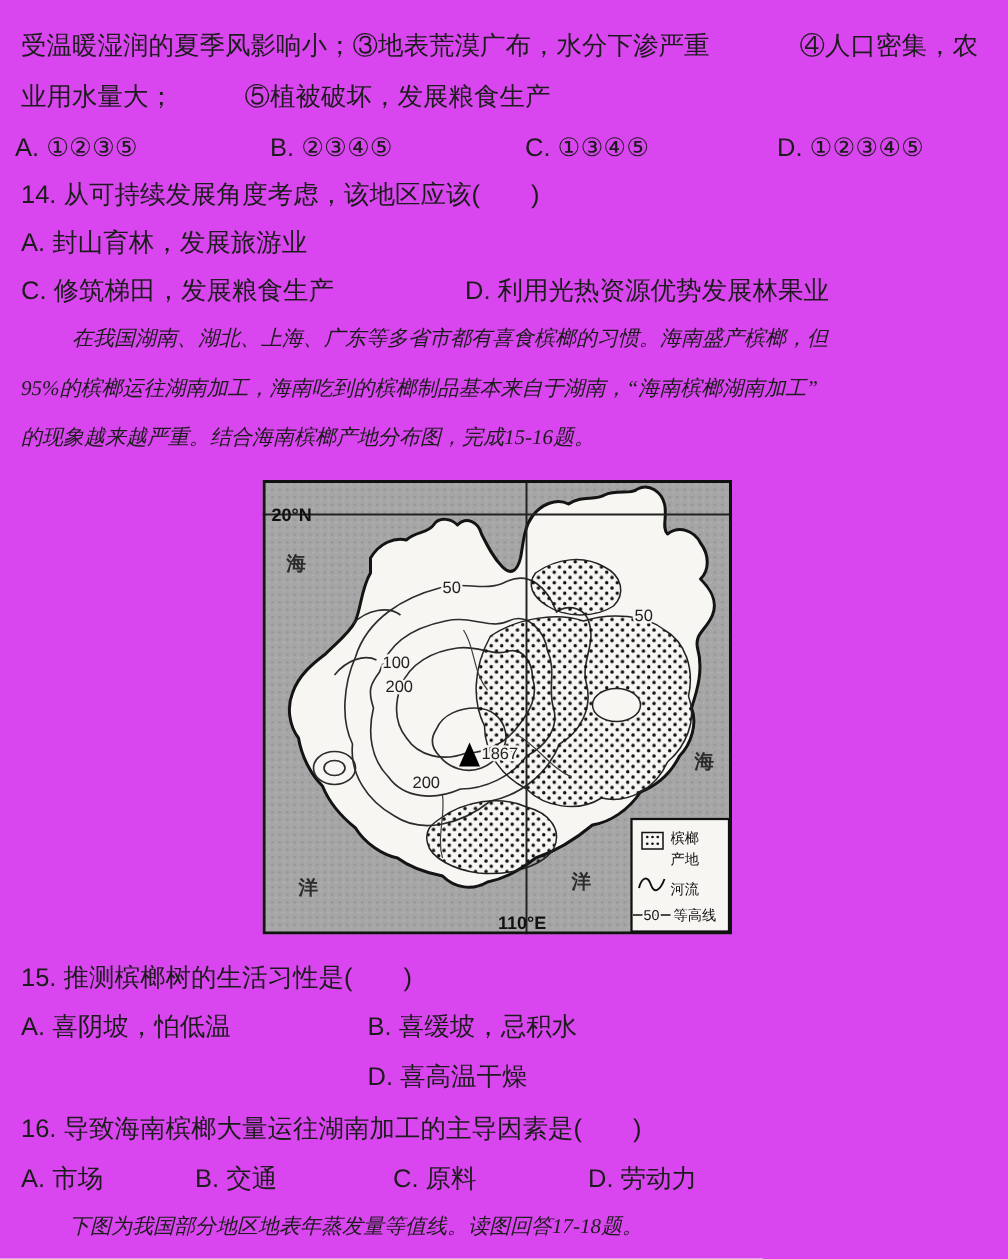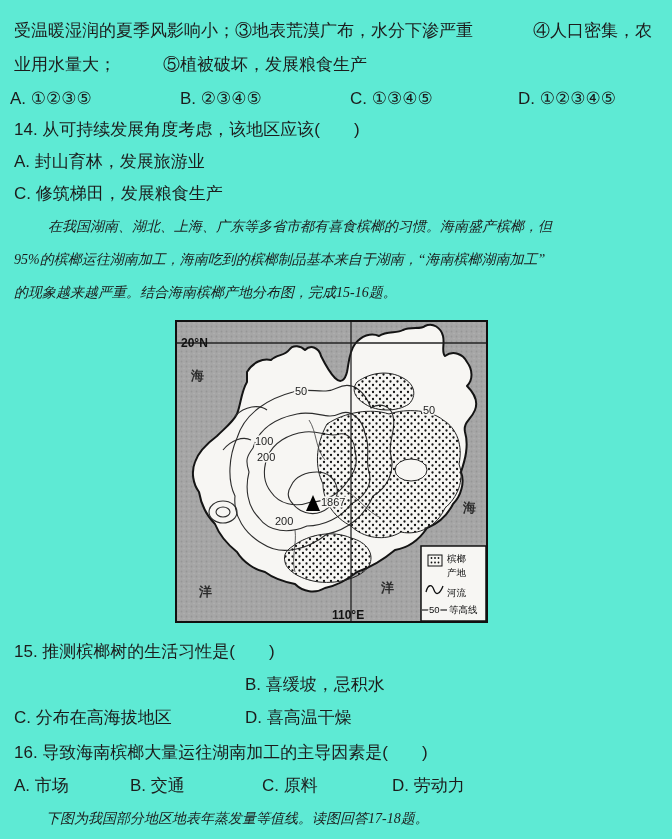--- a/index.html
+++ b/index.html
@@ -1,17 +1,17 @@
 <!DOCTYPE html>
 <html><head>
 <meta charset="utf-8">
 <style>
   html,body{margin:0;padding:0;background:#e8e8e8;}
   #page{
-    position:relative;width:672px;height:839px;background:#5eead4;
+    position:relative;width:672px;height:839px;background:#d946ef;
     font-family:"Liberation Sans",sans-serif;color:#1f1f1f;overflow:hidden;
   }
   .t{position:absolute;font-size:17px;line-height:22px;white-space:nowrap;color:#1c1c1c;}
   .kai{font-style:italic;font-family:Liberation Serif, serif;font-size:14px;}
   svg text{font-family:"Liberation Sans",sans-serif;}
   .maplbl{font-size:12px;font-weight:bold;fill:#111;}
   .sealbl{font-size:13px;font-weight:bold;fill:#2c2c2c;}
   .ctlbl{font-size:11px;fill:#222;paint-order:stroke;stroke:#f7f6f3;stroke-width:3px;}
   .leglbl{font-size:9.5px;fill:#111;}
 </style>
@@ -26,20 +26,21 @@
   <span class="t" style="left:163px;top:54px">⑤植被破坏，发展粮食生产</span>
 
   <span class="t" style="left:10px;top:88px">A. ①②③⑤</span>
   <span class="t" style="left:180px;top:88px">B. ②③④⑤</span>
   <span class="t" style="left:350px;top:88px">C. ①③④⑤</span>
   <span class="t" style="left:518px;top:88px">D. ①②③④⑤</span>
 
   <span class="t" style="left:14px;top:119px">14. 从可持续发展角度考虑，该地区应该(　　)</span>
   <span class="t" style="left:14px;top:151px">A. 封山育林，发展旅游业</span>
   <span class="t" style="left:14px;top:183px">C. 修筑梯田，发展粮食生产</span>
+  <span class="t" style="left:310px;top:183px">D. 利用光热资源优势发展林果业</span>
 
   <span class="t kai" style="left:48px;top:216px">在我国湖南、湖北、上海、广东等多省市都有喜食槟榔的习惯。海南盛产槟榔，但</span>
   <span class="t kai" style="left:14px;top:249px">95%的槟榔运往湖南加工，海南吃到的槟榔制品基本来自于湖南，“海南槟榔湖南加工”</span>
   <span class="t kai" style="left:14px;top:282px">的现象越来越严重。结合海南槟榔产地分布图，完成15-16题。</span>
 
   <svg style="position:absolute;left:175px;top:320px" width="313" height="303" viewBox="0 0 313 303">
     <defs>
       <pattern id="seaTex" width="5" height="5" patternUnits="userSpaceOnUse">
         <rect width="5" height="5" fill="#a6a6a6"></rect>
         <circle cx="1.5" cy="1.5" r="0.9" fill="#969696"></circle>
@@ -138,22 +139,22 @@
       <text class="leglbl" x="272" y="276">河流</text>
       <line x1="247" y1="290" x2="272" y2="290" stroke="#111" stroke-width="1.1"></line>
       <text class="leglbl" style="paint-order:stroke;stroke:#f7f6f3;stroke-width:2.5px" x="254" y="293">50</text>
       <text class="leglbl" x="274" y="293">等高线</text>
     </g>
 
     <rect x="1" y="1" width="311" height="301" fill="none" stroke="#111" stroke-width="2"></rect>
   </svg>
 
   <span class="t" style="left:14px;top:641px">15. 推测槟榔树的生活习性是(　　)</span>
+  <span class="t" style="left:14px;top:674px">A. 喜阴坡，怕低温</span>
   <span class="t" style="left:245px;top:674px">B. 喜缓坡，忌积水</span>
-  <span class="t" style="left:14px;top:707px">C. 分布在高海拔地区</span>
   <span class="t" style="left:245px;top:707px">D. 喜高温干燥</span>
 
   <span class="t" style="left:14px;top:742px">16. 导致海南槟榔大量运往湖南加工的主导因素是(　　)</span>
   <span class="t" style="left:14px;top:775px">A. 市场</span>
   <span class="t" style="left:130px;top:775px">B. 交通</span>
   <span class="t" style="left:262px;top:775px">C. 原料</span>
   <span class="t" style="left:392px;top:775px">D. 劳动力</span>
 
   <span class="t kai" style="left:46px;top:808px">下图为我国部分地区地表年蒸发量等值线。读图回答17-18题。</span>
 

